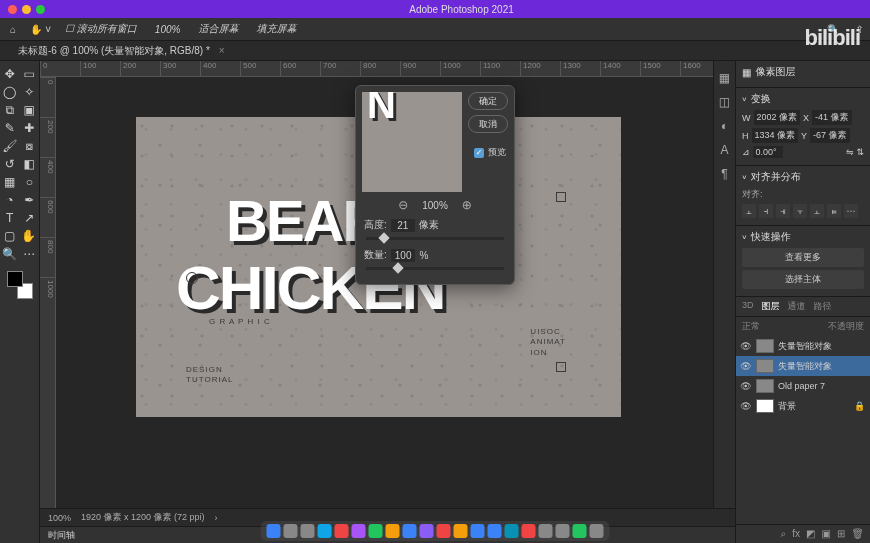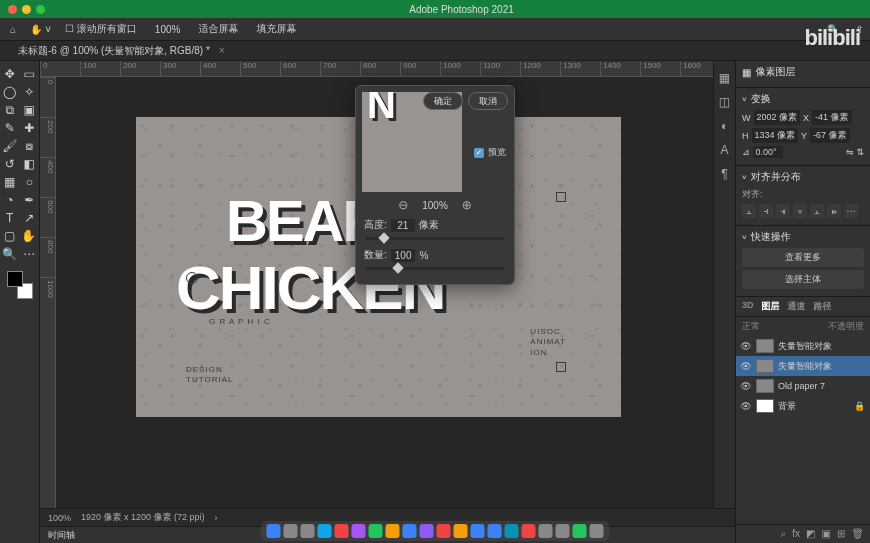--- a/index.html
+++ b/index.html
@@ -1,24 +1,24 @@
 <!DOCTYPE html>
 <html><head>
 <meta charset="utf-8">
 <style>
 * { margin:0; padding:0; box-sizing:border-box; font-family:-apple-system,"Segoe UI",sans-serif; user-select:none; }
 body { width:870px; height:543px; background:#1e1e1e; color:#ccc; font-size:11px; overflow:hidden; position:relative; }
-.topbar { height:18px; background:#15803d; display:flex; align-items:center; color:#ddd; }
+.topbar { height:18px; background:#6d28d9; display:flex; align-items:center; color:#ddd; }
 .traffic { display:flex; gap:5px; padding:0 8px; }
 .dot { width:9px; height:9px; border-radius:50%; }
 .red{background:#ff5f56;} .yellow{background:#ffbd2e;} .green{background:#27c93f;}
 .topbar-title { flex:1; text-align:center; font-size:10px; color:#ddd; }
 .optbar { height:23px; background:#323232; display:flex; align-items:center; gap:10px; padding:0 6px; font-size:10px; border-bottom:1px solid #1a1a1a; }
 .home-icon { width:14px; height:14px; display:flex; align-items:center; justify-content:center; }
-.opt-item { color:#ccc; padding:0 4px; }
+.opt-item { color:#ccc; padding:0 4px;font-style:italic; }
 .tabbar { height:20px; background:#2a2a2a; display:flex; align-items:center; padding:0 10px; font-size:10px; color:#ccc; border-bottom:1px solid #1a1a1a; }
 .tab { padding:0 8px; }
 .tab .close { margin-left:6px; color:#888; }
 .ruler-h { position:absolute; top:61px; left:40px; right:135px; height:16px; background:#3a3a3a; border-bottom:1px solid #555; display:flex; overflow:hidden; font-size:8px; color:#888; }
 .ruler-h span { width:40px; flex-shrink:0; text-align:left; padding-left:2px; border-left:1px solid #555; }
 .ruler-v { position:absolute; top:77px; left:40px; width:16px; bottom:35px; background:#3a3a3a; border-right:1px solid #555; display:flex; flex-direction:column; font-size:8px; color:#888; }
 .ruler-v span { height:40px; flex-shrink:0; writing-mode:vertical-rl; padding-top:2px; border-top:1px solid #555; }
 .tools { position:absolute; top:61px; left:0; width:40px; bottom:0; background:#323232; border-right:1px solid #1a1a1a; display:flex; flex-direction:column; align-items:center; padding-top:4px; }
 .tool-row { display:flex; width:100%; }
 .tool { width:20px; height:18px; display:flex; align-items:center; justify-content:center; color:#ccc; font-size:12px; cursor:pointer; }
@@ -41,21 +41,21 @@
 .sq { position:absolute; width:10px; height:10px; border:1.5px solid #3a3a3a; }
 .sq1 { top:75px; right:55px; }
 .sq2 { bottom:45px; right:55px; }
 .circ { position:absolute; width:12px; height:12px; border:1.5px solid #3a3a3a; border-radius:50%; left:50px; top:155px; }
 
 .dialog { position:absolute; top:85px; left:355px; width:160px; background:#383838; border:1px solid #555; border-radius:6px; box-shadow:0 4px 20px rgba(0,0,0,.5); z-index:10; }
 .dlg-title { text-align:center; padding:4px; font-size:10px; color:#ddd; border-bottom:1px solid #2a2a2a; }
 .dlg-body { padding:6px; position:relative; }
 .preview-box { width:100px; height:100px; background:#9a9490; position:relative; overflow:hidden; }
 .preview-box .pv { font-size:40px; font-weight:900; color:#fff; text-shadow:3px 3px 0 #2a2a2a; position:absolute; top:-10px; left:5px; }
-.dlg-btns { position:absolute; top:6px; right:6px; display:flex; flex-direction:row; gap:5px; }
+.dlg-btns { position:absolute; top:6px; right:6px; display:flex; flex-direction:column; gap:5px; }
 .dlg-btn { width:40px; height:18px; border:1px solid #666; border-radius:9px; background:#3a3a3a; color:#ddd; font-size:9px; display:flex; align-items:center; justify-content:center; cursor:pointer; }
 .dlg-check { position:absolute; top:60px; right:8px; display:flex; align-items:center; gap:4px; font-size:9px; }
 .dlg-check .cb { width:10px; height:10px; background:#5a9fd4; border-radius:2px; display:flex; align-items:center; justify-content:center; color:#fff; font-size:8px; }
 .zoom-row { display:flex; align-items:center; justify-content:center; gap:14px; margin:6px 0; font-size:10px; }
 .zoom-row .zi { font-size:12px; color:#aaa; cursor:pointer; }
 .param { display:flex; align-items:center; gap:4px; font-size:10px; margin:5px 2px; }
 .param .val { background:#2a2a2a; padding:1px 4px; min-width:24px; text-align:center; }
 .param .val.hl { background:#3d6a9c; color:#fff; }
 .angle-dial { width:22px; height:22px; border:1px solid #888; border-radius:50%; position:relative; }
 .angle-dial::after { content:''; position:absolute; width:1px; height:10px; background:#ccc; top:1px; left:50%; transform-origin:bottom; transform:rotate(-45deg); }
@@ -66,21 +66,21 @@
 .rstrip { position:absolute; top:61px; right:135px; width:22px; bottom:35px; background:#2e2e2e; border-left:1px solid #1a1a1a; display:flex; flex-direction:column; align-items:center; gap:10px; padding-top:10px; color:#aaa; }
 .rstrip span { cursor:pointer; font-size:12px; }
 .panel-sec { border-bottom:1px solid #1a1a1a; padding:4px 6px; }
 .panel-hdr { display:flex; align-items:center; gap:4px; font-size:10px; color:#ddd; margin-bottom:4px; }
 .panel-hdr .arr { font-size:8px; }
 .prop-row { display:flex; align-items:center; gap:3px; margin:3px 0; font-size:9px; }
 .prop-row .fld { background:#262626; padding:1px 3px; min-width:30px; }
 .align-row { display:flex; gap:3px; margin:3px 0; }
 .align-row span { width:14px; height:14px; background:#3a3a3a; display:flex; align-items:center; justify-content:center; font-size:9px; }
 .action-btn { background:#3e3e3e; padding:3px; text-align:center; margin:3px 0; border-radius:2px; cursor:pointer; font-size:9px; }
-.layer-tabs { display:flex; gap:8px; padding:3px 6px; border-bottom:1px solid #1a1a1a; font-size:9px;font-weight:bold; }
+.layer-tabs { display:flex; gap:8px; padding:3px 6px; border-bottom:1px solid #1a1a1a; font-size:9px; }
 .layer-tabs span { color:#888; cursor:pointer; }
 .layer-tabs span.act { color:#fff; }
 .layer-ctrl { padding:3px 6px; display:flex; gap:4px; font-size:9px; color:#888; }
 .layer-list { flex:1; overflow:auto; }
 .layer { display:flex; align-items:center; gap:4px; padding:3px 4px; font-size:9px; }
 .layer.sel { background:#3d6a9c; }
 .layer .eye { width:12px; color:#ccc; }
 .layer .thumb { width:18px; height:14px; background:#888; border:1px solid #666; }
 .layer .thumb.white { background:#fff; }
 .layer-foot { display:flex; gap:6px; padding:3px 6px; justify-content:flex-end; color:#999; border-top:1px solid #1a1a1a; }

